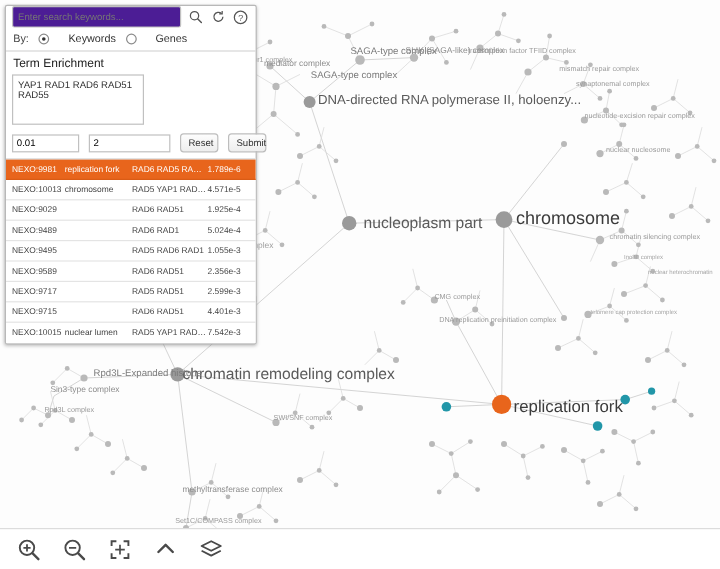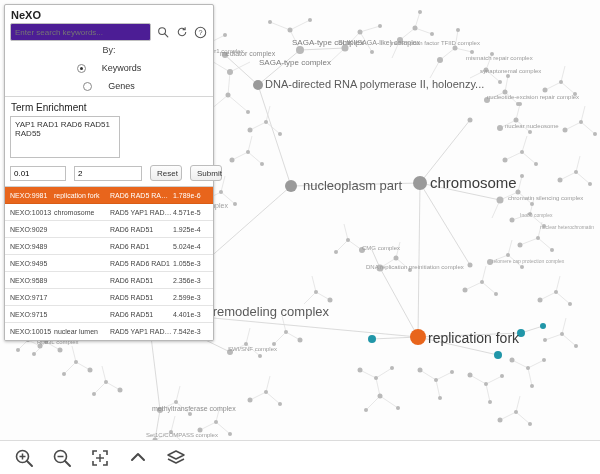--- a/index.html
+++ b/index.html
@@ -81,21 +81,20 @@
     color: #555;
   }
   .icon-btn svg { display: block; }
   .radio-row {
     display: flex;
     align-items: center;
     gap: 8px;
     padding: 0 6px 5px 6px;
     font-size: 9px;
     color: #333;
-    flex-direction: column;
   }
   .radio-row .by-label { color: #444; }
   .radio-item {
     display: flex;
     align-items: center;
     gap: 16px;
     cursor: pointer;
   }
   .radio {
     width: 9px;
@@ -502,21 +501,20 @@
     <div class="net-label" style="left:96px; top:202px; font-size:7px; color:#a0a0a0;">H4/H2A histone acetyltransferase complex</div>
     <div class="net-label" style="left:60px; top:187px; font-size:6px; color:#a5a5a5;">histone acetyltransferase complex</div>
     <div class="net-label" style="left:42px; top:322px; font-size:7px; color:#8d8d8d;">Sin3-type complex</div>
     <div class="net-label" style="left:37px; top:339px; font-size:6px; color:#9a9a9a;">Rpd3L complex</div>
     <div class="net-label" style="left:228px; top:346px; font-size:6px; color:#9a9a9a;">SWI/SNF complex</div>
     <div class="net-label" style="left:152px; top:405px; font-size:7px; color:#8d8d8d;">methyltransferase complex</div>
     <div class="net-label" style="left:146px; top:432px; font-size:6px; color:#9a9a9a;">Set1C/COMPASS complex</div>
   </div>
 
   <div id="panel">
-    <div id="panel-title">NeXO</div>
 
     <div class="search-row">
       <input class="search-input" type="text" value="" placeholder="Enter search keywords..." style="">
       <div class="icon-btn" title="search">
         <svg width="12" height="12" viewBox="0 0 16 16">
           <circle cx="6.8" cy="6.8" r="4.6" fill="none" stroke="#555" stroke-width="1.4"></circle>
           <line x1="10.2" y1="10.2" x2="14.4" y2="14.4" stroke="#555" stroke-width="1.6" stroke-linecap="round"></line>
         </svg>
       </div>
       <div class="icon-btn" title="reset view">

